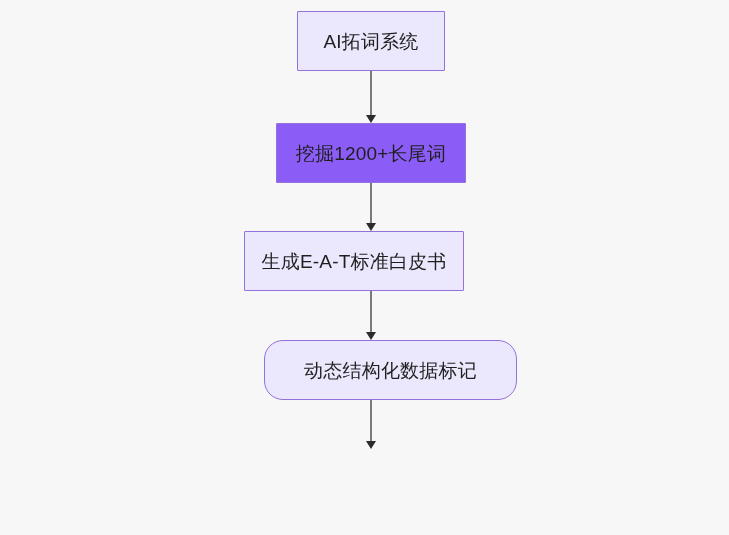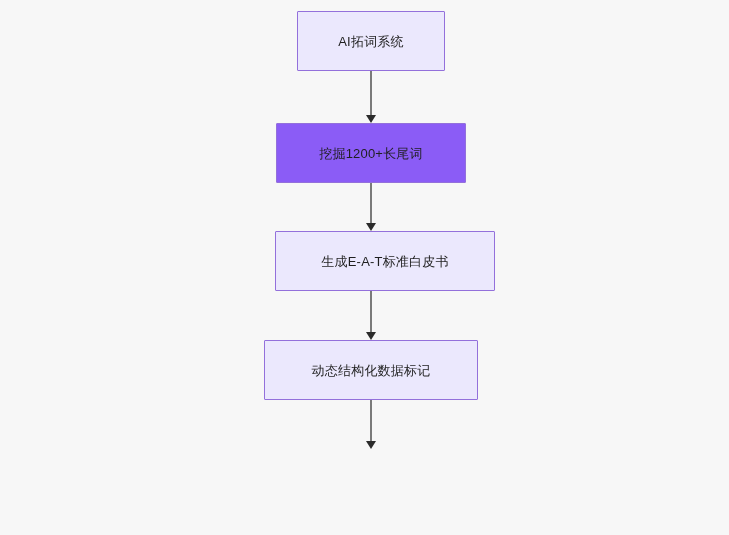--- a/index.html
+++ b/index.html
@@ -26,21 +26,21 @@
     background: #ebe8fd;
     border: 1.5px solid #9370db;
     border-radius: 1px;
     display: flex;
     align-items: center;
     justify-content: center;
     height: 60px;
   }
 
   .flow-node-label {
-    font-size: 13px;
+    font-size: 19px;
     line-height: 1;
     color: #1f1f1f;
     letter-spacing: 0.2px;
     white-space: nowrap;
   }
 
   .flow-edge {
     position: absolute;
     width: 10px;
   }
@@ -78,30 +78,30 @@
 
   <div class="flow-node" style="left: 276px; top: 123px; width: 190px; background: #8b5cf6; border-color: rgb(147, 112, 219);">
     <span class="flow-node-label" style="color: rgb(31, 31, 31);">挖掘1200+长尾词</span>
   </div>
 
   <div class="flow-edge" style="left: 366px; top: 183px; height: 48px;">
     <div class="flow-edge-line" style="height: 41px; background: rgb(122, 122, 122);"></div>
     <div class="flow-edge-arrow" style="border-top-color: rgb(43, 43, 43);"></div>
   </div>
 
-  <div class="flow-node" style="left: 275px; top: 231px; width: 220px; background: rgb(235, 232, 253); border-color: rgb(147, 112, 219);">
+  <div class="flow-node" style="left: 244px; top: 231px; width: 220px; background: rgb(235, 232, 253); border-color: rgb(147, 112, 219);">
     <span class="flow-node-label" style="color: rgb(31, 31, 31);">生成E-A-T标准白皮书</span>
   </div>
 
   <div class="flow-edge" style="left: 366px; top: 291px; height: 49px;">
     <div class="flow-edge-line" style="height: 42px; background: rgb(122, 122, 122);"></div>
     <div class="flow-edge-arrow" style="border-top-color: rgb(43, 43, 43);"></div>
   </div>
 
-  <div class="flow-node" style="left: 264px; top: 340px; width: 214px; background: rgb(235, 232, 253); border-color: rgb(147, 112, 219);">
+  <div class="flow-node" style="left: 264px; top: 340px; width: 253px; background: rgb(235, 232, 253); border-color: rgb(147, 112, 219); border-radius: 19px;">
     <span class="flow-node-label" style="color: rgb(31, 31, 31);">动态结构化数据标记</span>
   </div>
 
   <div class="flow-edge" style="left: 366px; top: 400px; height: 49px;">
     <div class="flow-edge-line" style="height: 42px; background: rgb(122, 122, 122);"></div>
     <div class="flow-edge-arrow" style="border-top-color: rgb(43, 43, 43);"></div>
   </div>
 
 
 </div>

